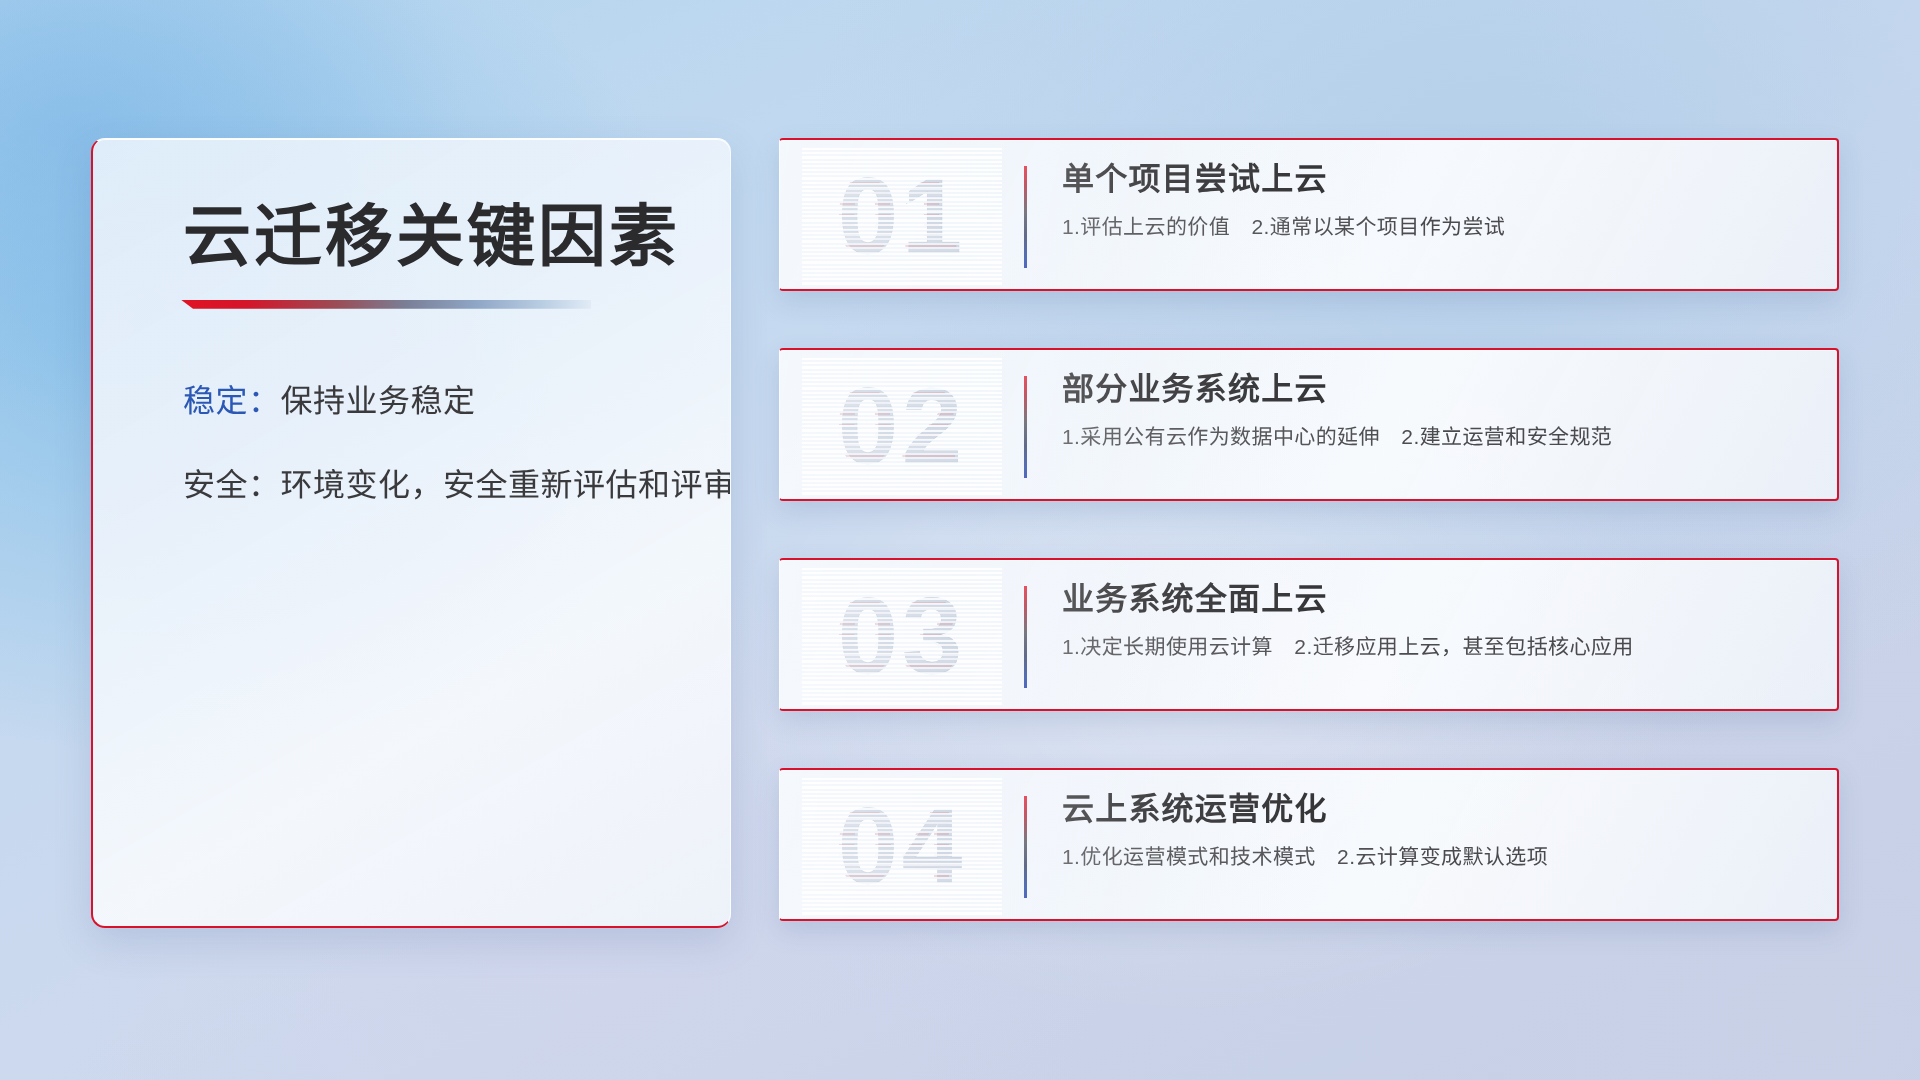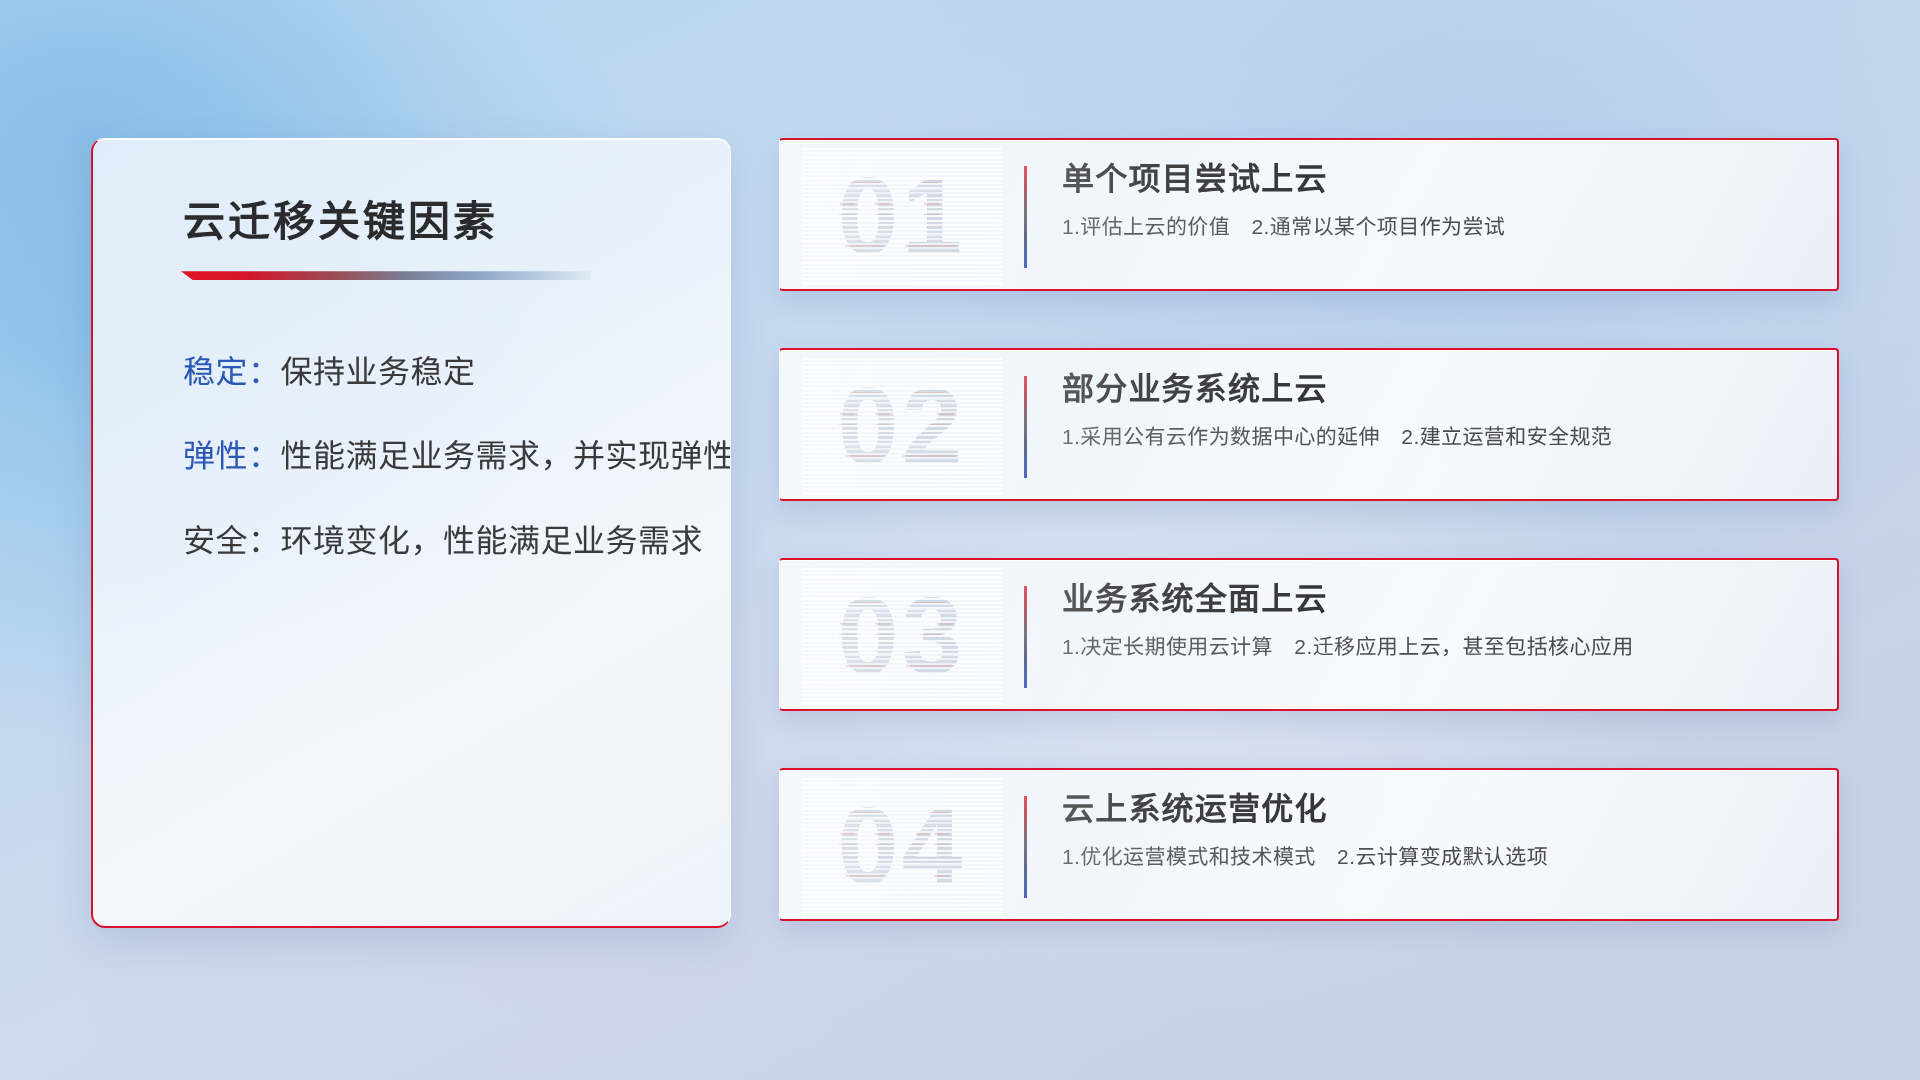--- a/index.html
+++ b/index.html
@@ -45,21 +45,21 @@
       rgba(240,244,250,0.92) 100%);
     border-left:2.5px solid #d9112a;
     border-bottom:2.5px solid #d9112a;
     border-top:1px solid rgba(255,255,255,0.85);
     border-right:1px solid rgba(255,255,255,0.70);
     box-shadow:0 14px 38px rgba(60,90,140,0.16), inset 0 1px 0 rgba(255,255,255,0.9);
     overflow:hidden;
   }
   .panel-title{
     margin:60px 0 16px 90px;
-    font-size:42px;
+    font-size:68px;
     font-weight:700;
     letter-spacing:3px;
     color:#2b2b2e;
     line-height:1.1;
     white-space:nowrap;
   }
   .title-rule{
     margin:26px 0 0 88px;
     width:410px; height:9px;
     background:linear-gradient(90deg,#e01326 0%, #d4152a 16%, #9a4d56 38%, #7a7f97 55%, #8fa6c6 72%, #b9cde2 88%, rgba(200,216,234,0.25) 100%);
@@ -200,24 +200,21 @@
 
   <section class="left-panel">
     <h1 class="panel-title">云迁移关键因素</h1>
     <div class="title-rule"></div>
 
     <ul class="factor-list">
       <li class="factor-item">
         <span class="lbl accent">稳定：</span><span class="txt">保持业务稳定</span>
       </li>
       <li class="factor-item">
-        <span class="lbl accent">弹性：</span><span class="txt">性能满足业务需求，并实现弹性</span>
-      </li>
-      <li class="factor-item">
-        <span class="lbl plain">安全：</span><span class="txt">环境变化，性能满足业务需求</span>
+        <span class="lbl plain">安全：</span><span class="txt">环境变化，安全重新评估和评审</span>
       </li>
     </ul>
   </section>
 
   <section class="cards">
 
     <article class="card">
       <div class="card-num">
         <span data-glyph="01">01</span>
       </div>

